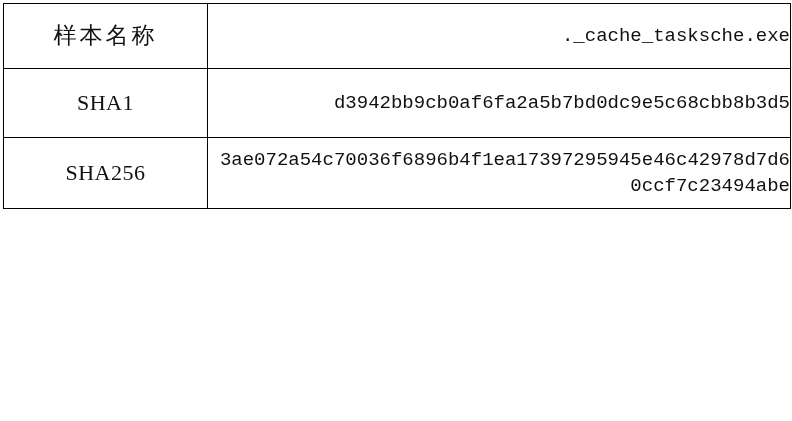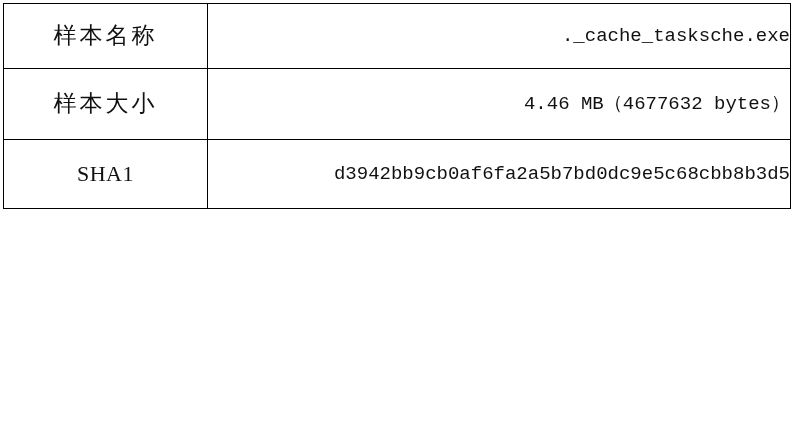--- a/index.html
+++ b/index.html
@@ -91,31 +91,31 @@
     </colgroup>
     <tbody>
       <tr class="r-name">
         <td class="label-cell">
           <span class="label-text cjk">样本名称</span>
         </td>
         <td class="value-cell">
           <span class="value-text">._cache_tasksche.exe</span>
         </td>
       </tr>
-      <tr class="r-size">
-        <td class="label-cell">
-          <span class="label-text cjk">样本大小</span>
-        </td>
-        <td class="value-cell">
-          <span class="value-text">4.46 MB（4677632 bytes）</span>
-        </td>
-      </tr>
       <tr class="r-sha1">
         <td class="label-cell">
           <span class="label-text">SHA1</span>
         </td>
         <td class="value-cell">
           <span class="value-text">d3942bb9cb0af6fa2a5b7bd0dc9e5c68cbb8b3d5</span>
         </td>
       </tr>
+      <tr class="r-sha256">
+        <td class="label-cell">
+          <span class="label-text">SHA256</span>
+        </td>
+        <td class="value-cell">
+          <span class="value-text wrapmulti">3ae072a54c70036f6896b4f1ea17397295945e46c42978d7d60ccf7c23494abe</span>
+        </td>
+      </tr>
     </tbody>
   </table>
 </div>
 
 </body></html>

